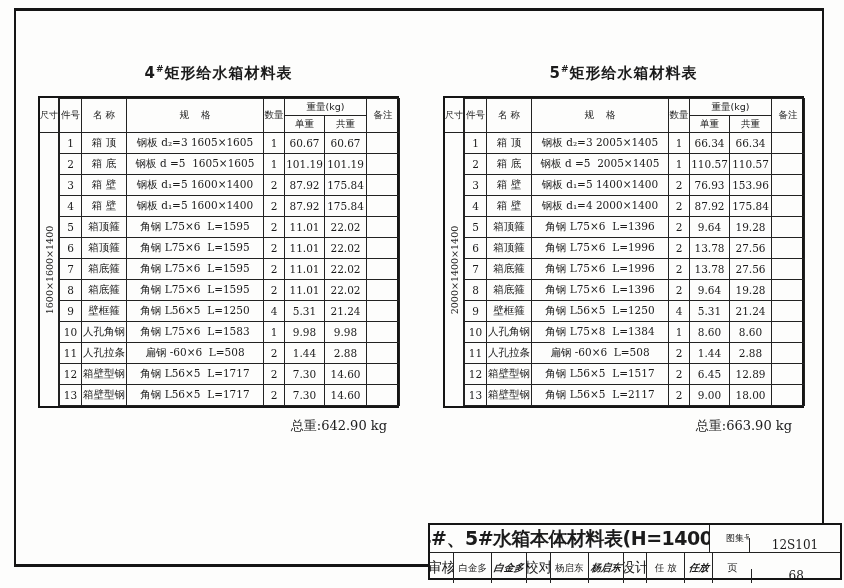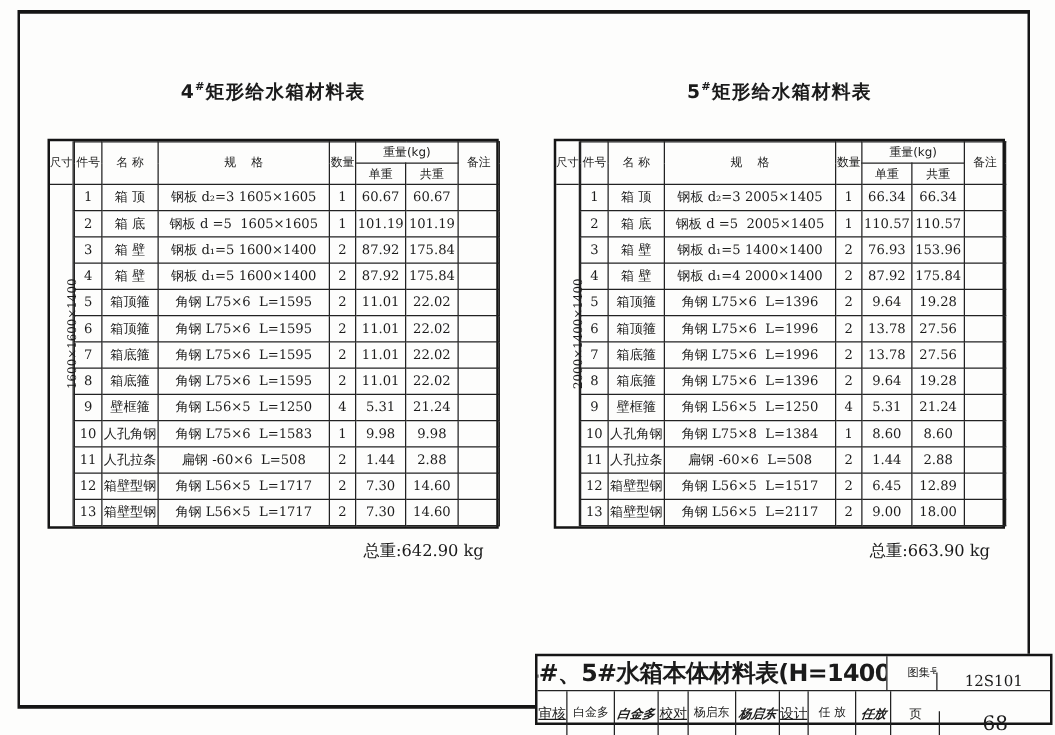--- a/index.html
+++ b/index.html
@@ -12,25 +12,25 @@
     position:absolute;left:14px;top:8px;width:810px;height:559px;
     border:3px solid #151515;border-left-width:2px;border-right-width:2px;
     background:#fdfdfc;box-sizing:border-box;
   }
   
   .table-group{position:absolute;width:361px;}
   .tg-left{left:38px;top:64px;}
   .tg-right{left:443px;top:64px;}
   .tbl-title{
     text-align:center;font-weight:bold;font-size:15px;letter-spacing:1px;
-    margin-bottom:28px;white-space:pre;
+    margin-bottom:13px;white-space:pre;
   }
   .tbl-title sup{font-size:9px;vertical-align:super;}
   .mat-table{display:flex;border:2px solid #151515;background:#fdfdfc;}
-  .size-col{width:21px;display:flex;flex-direction:row;border-right:1px solid #222;}
+  .size-col{width:21px;display:flex;flex-direction:column;border-right:1px solid #222;}
   .size-header{
     height:34px;border-bottom:1px solid #222;display:flex;align-items:center;
     justify-content:center;font-size:9px;white-space:nowrap;
   }
   .size-body{flex:1;position:relative;}
   .size-rot{
     position:absolute;left:50%;top:50%;
     transform:translate(-50%,-50%) rotate(-90deg);
     font-size:9.5px;white-space:nowrap;font-family:"DejaVu Serif","Liberation Serif",serif;
   }
@@ -63,27 +63,27 @@
   .tb-row1{height:34px;display:flex;border-bottom:1px solid #222;}
   .tb-row2{flex:1;display:flex;}
   .tb-cell{
     display:flex;align-items:center;justify-content:center;
     border-left:1px solid #222;box-sizing:border-box;white-space:pre;overflow:hidden;
   }
   .tb-cell:first-child{border-left:none;}
   .tb-main-title{flex:1;font-size:19px;font-weight:bold;letter-spacing:-0.5px;}
   .tb-atlas-label{width:40px;font-size:9px;padding-left:20px;}
   .tb-atlas-no{width:91px;font-size:12px;font-family:"DejaVu Serif","Liberation Serif",serif;margin-top:13px;}
-  .tb-lab{width:24px;font-size:11px;text-decoration:underline;}
+  .tb-lab{width:24px;font-size:14px;}
   .tb-val{width:39px;font-size:9.5px;}
   .tb-sig{width:29px;font-size:10px;}
   .tb-sig-wide{width:36px;}
   .sig{font-style:italic;font-weight:bold;transform:skewX(-8deg);white-space:nowrap;}
   .tb-page-label{width:40px;font-size:10px;}
-  .tb-page-no{width:91px;font-size:16px;font-family:"DejaVu Serif","Liberation Serif",serif;margin-top:16px;}
+  .tb-page-no{width:91px;font-size:12px;font-family:"DejaVu Serif","Liberation Serif",serif;margin-top:16px;}
 </style>
 </head>
 <body>
 
 <div class="page">
   <div class="frame"></div>
 
   <div class="table-group tg-left">
     <div class="tbl-title"><span>4</span><sup>#</sup><span>矩形给水箱材料表</span></div>
     <div class="mat-table">

